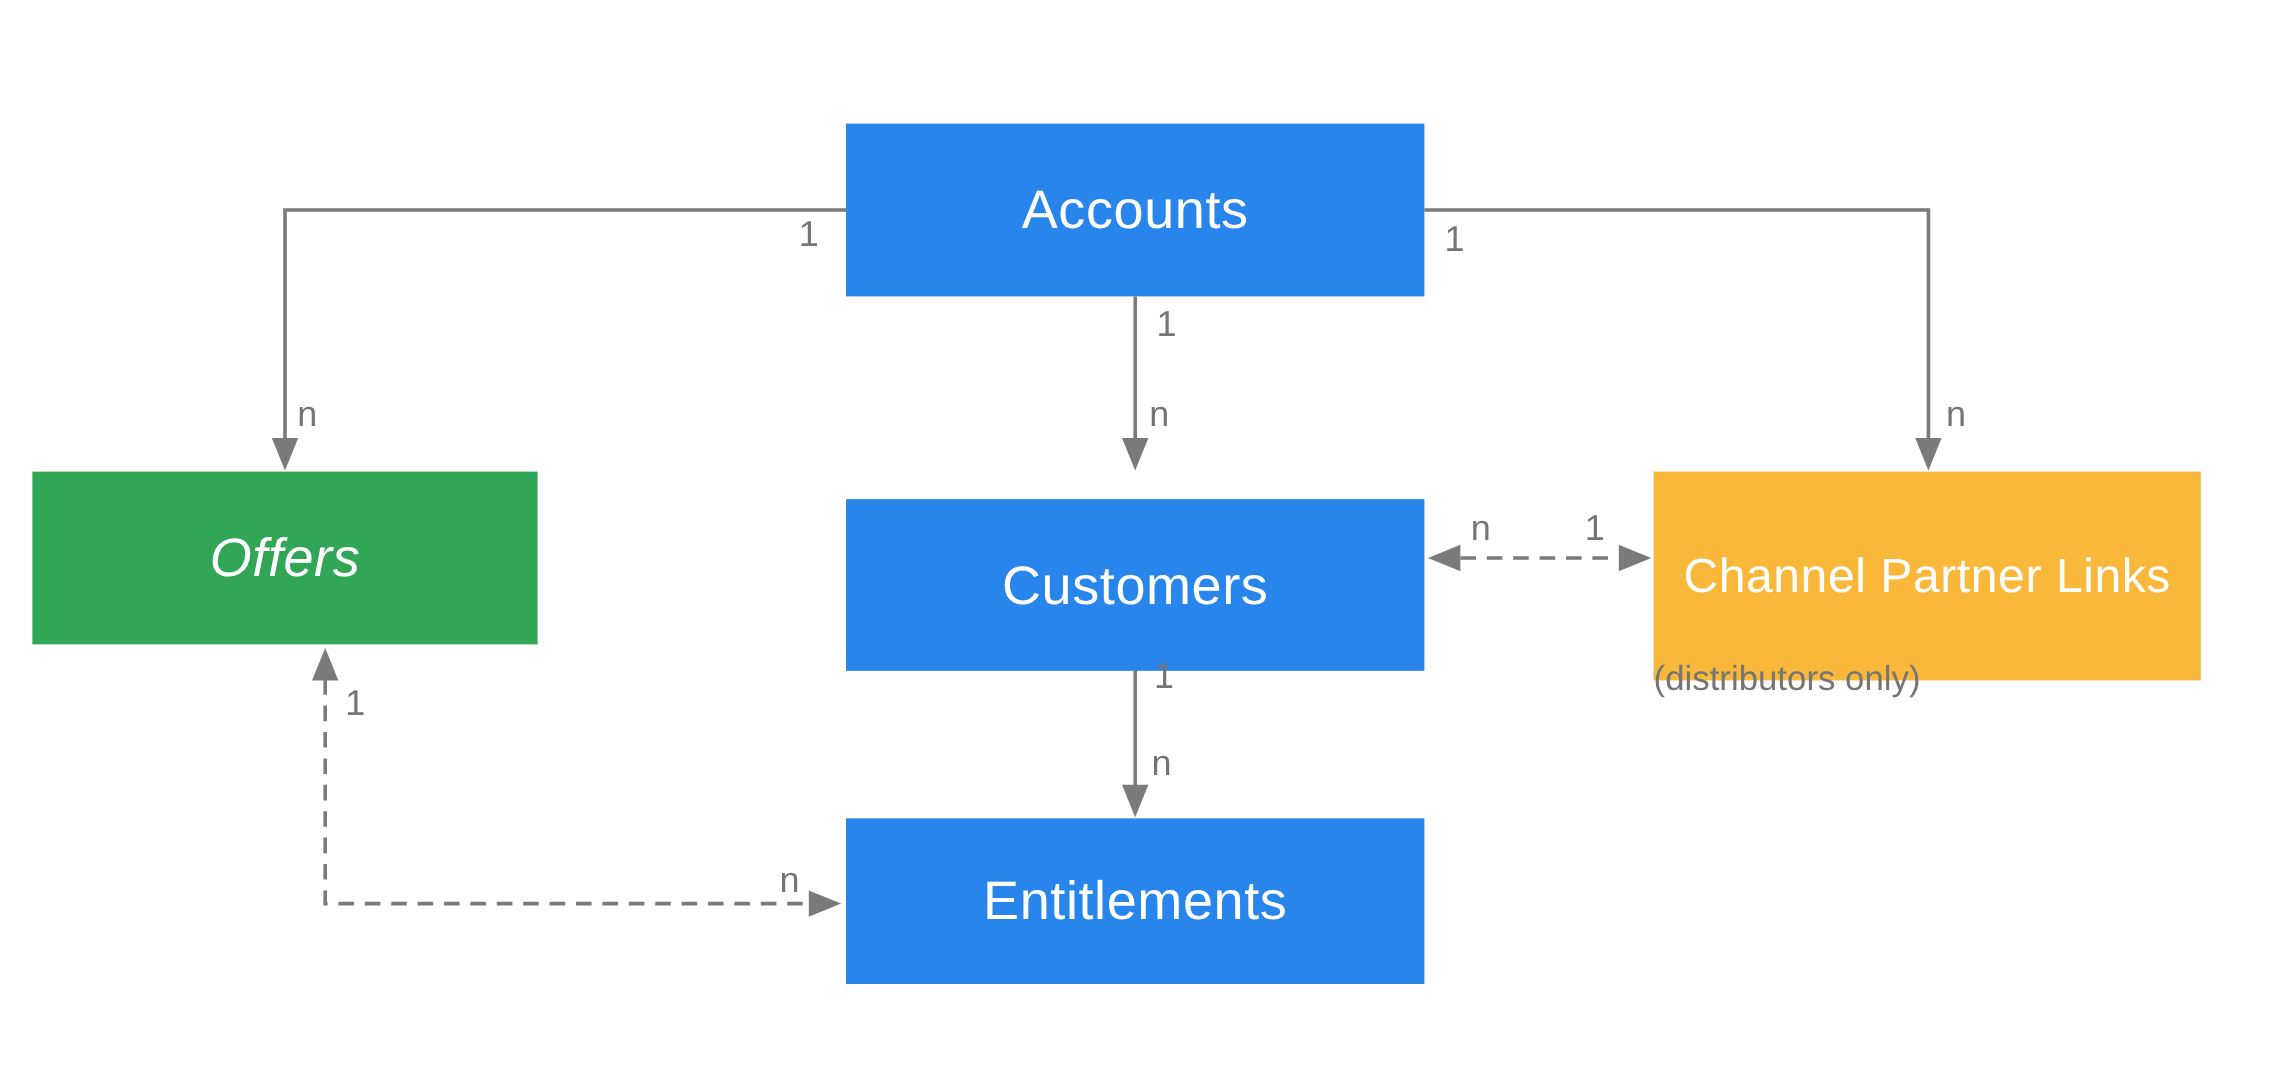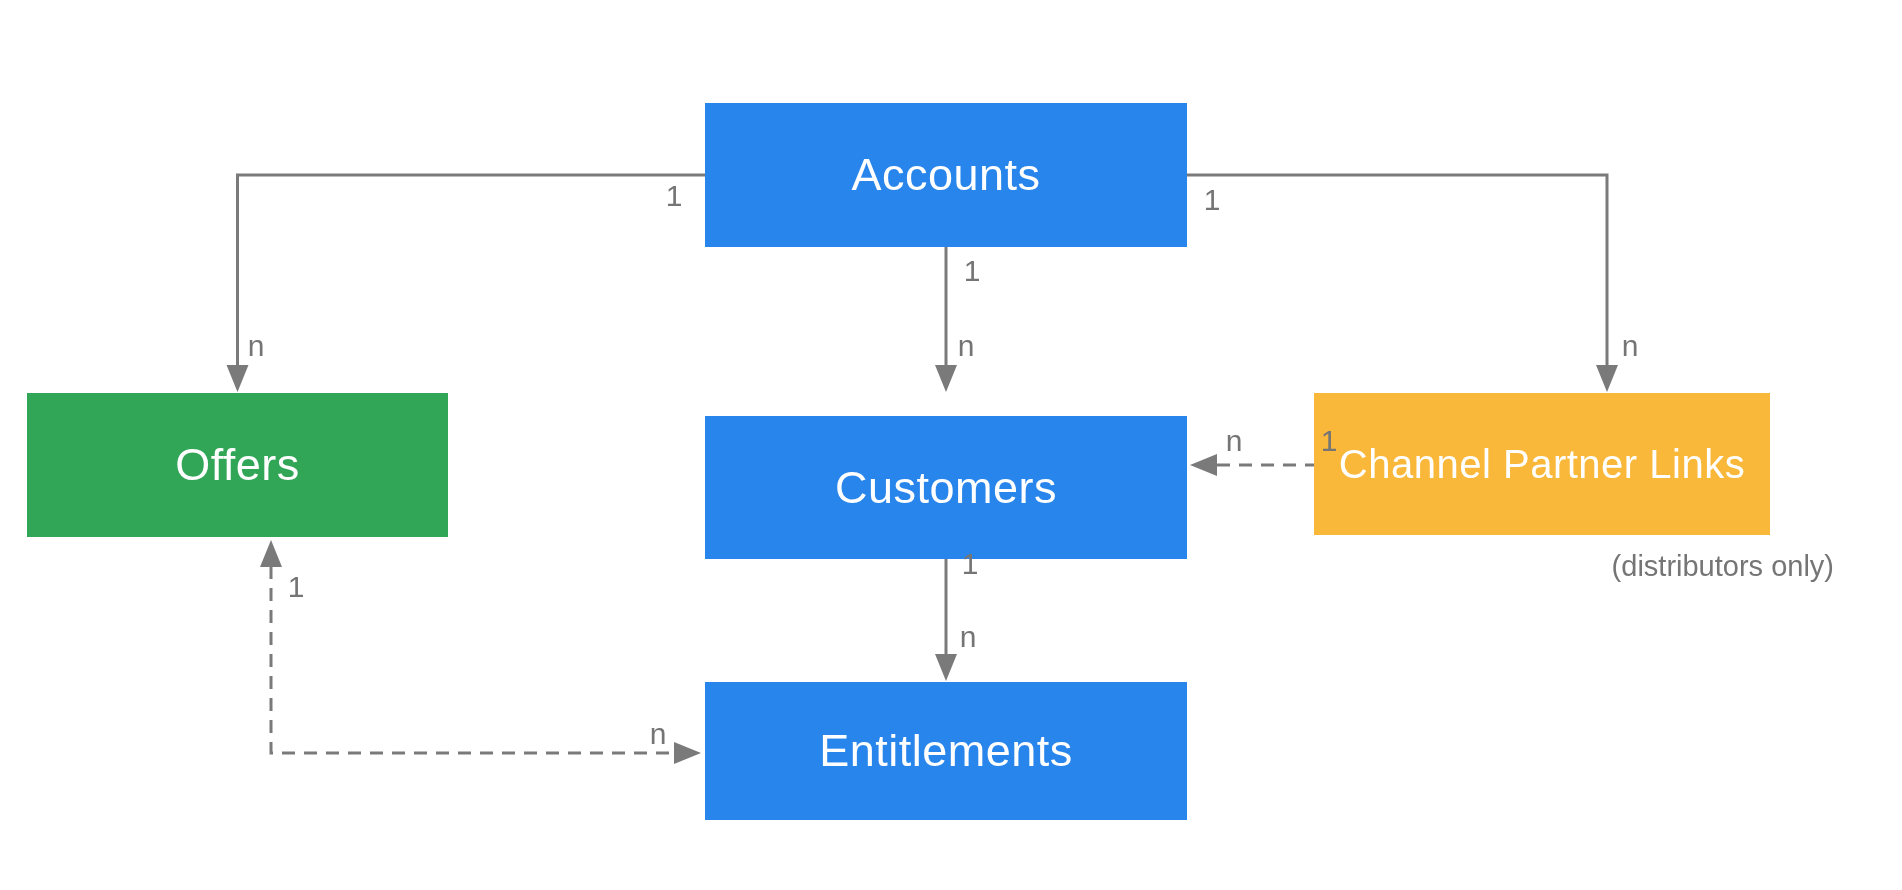--- a/index.html
+++ b/index.html
@@ -38,27 +38,27 @@
     position: absolute;
     display: flex;
     align-items: center;
     justify-content: center;
     color: var(--c-node-text, #ffffff);
     font-size: 45px;
     white-space: nowrap;
     letter-spacing: 0.5px;
   }
   .node-blue   { background: var(--c-blue,   #2885eb); }
-  .node-green  { background: var(--c-green,  #30a656); }
+  .node-green  { background: var(--c-green,  #30a656); font-style: italic; }
   .node-yellow { background: var(--c-yellow, #fab83a); font-size: 40px; }
 
   .node-accounts            { left: 705px;  top: 103px; width: 482px; height: 144px; justify-content: center; }
   .node-offers              { left: 27px;   top: 393px; width: 421px; height: 144px; }
   .node-customers           { left: 705px;  top: 393px; width: 482px; height: 143px; margin-top: 23px; }
-  .node-channel-partner     { left: 1314px; top: 393px; width: 456px; height: 142px; }
+  .node-channel-partner     { left: 1378px; top: 393px; width: 456px; height: 174px; }
   .node-entitlements        { left: 705px;  top: 682px; width: 482px; height: 138px; }
 
   .mult {
     position: absolute;
     width: 40px;
     text-align: center;
     font-size: 30px;
     line-height: 36px;
     color: var(--c-label-text, #757575);
   }
@@ -73,21 +73,21 @@
   .mult-cus-ent-1  { left: 950px;  top: 546px; }
   .mult-cus-ent-n  { left: 948px;  top: 619px; }
   .mult-off-ent-1  { left: 276px;  top: 569px; }
   .mult-off-ent-n  { left: 638px;  top: 716px; }
 
   .node-note {
     position: absolute;
     left: 1378px;
     top: 549px;
     width: 456px;
-    text-align: right;
+    text-align: left;
     font-size: 29px;
     line-height: 34px;
     color: var(--c-label-text, #757575);
   }
 </style>
 </head>
 <body>
 
 <div class="canvas">
 

